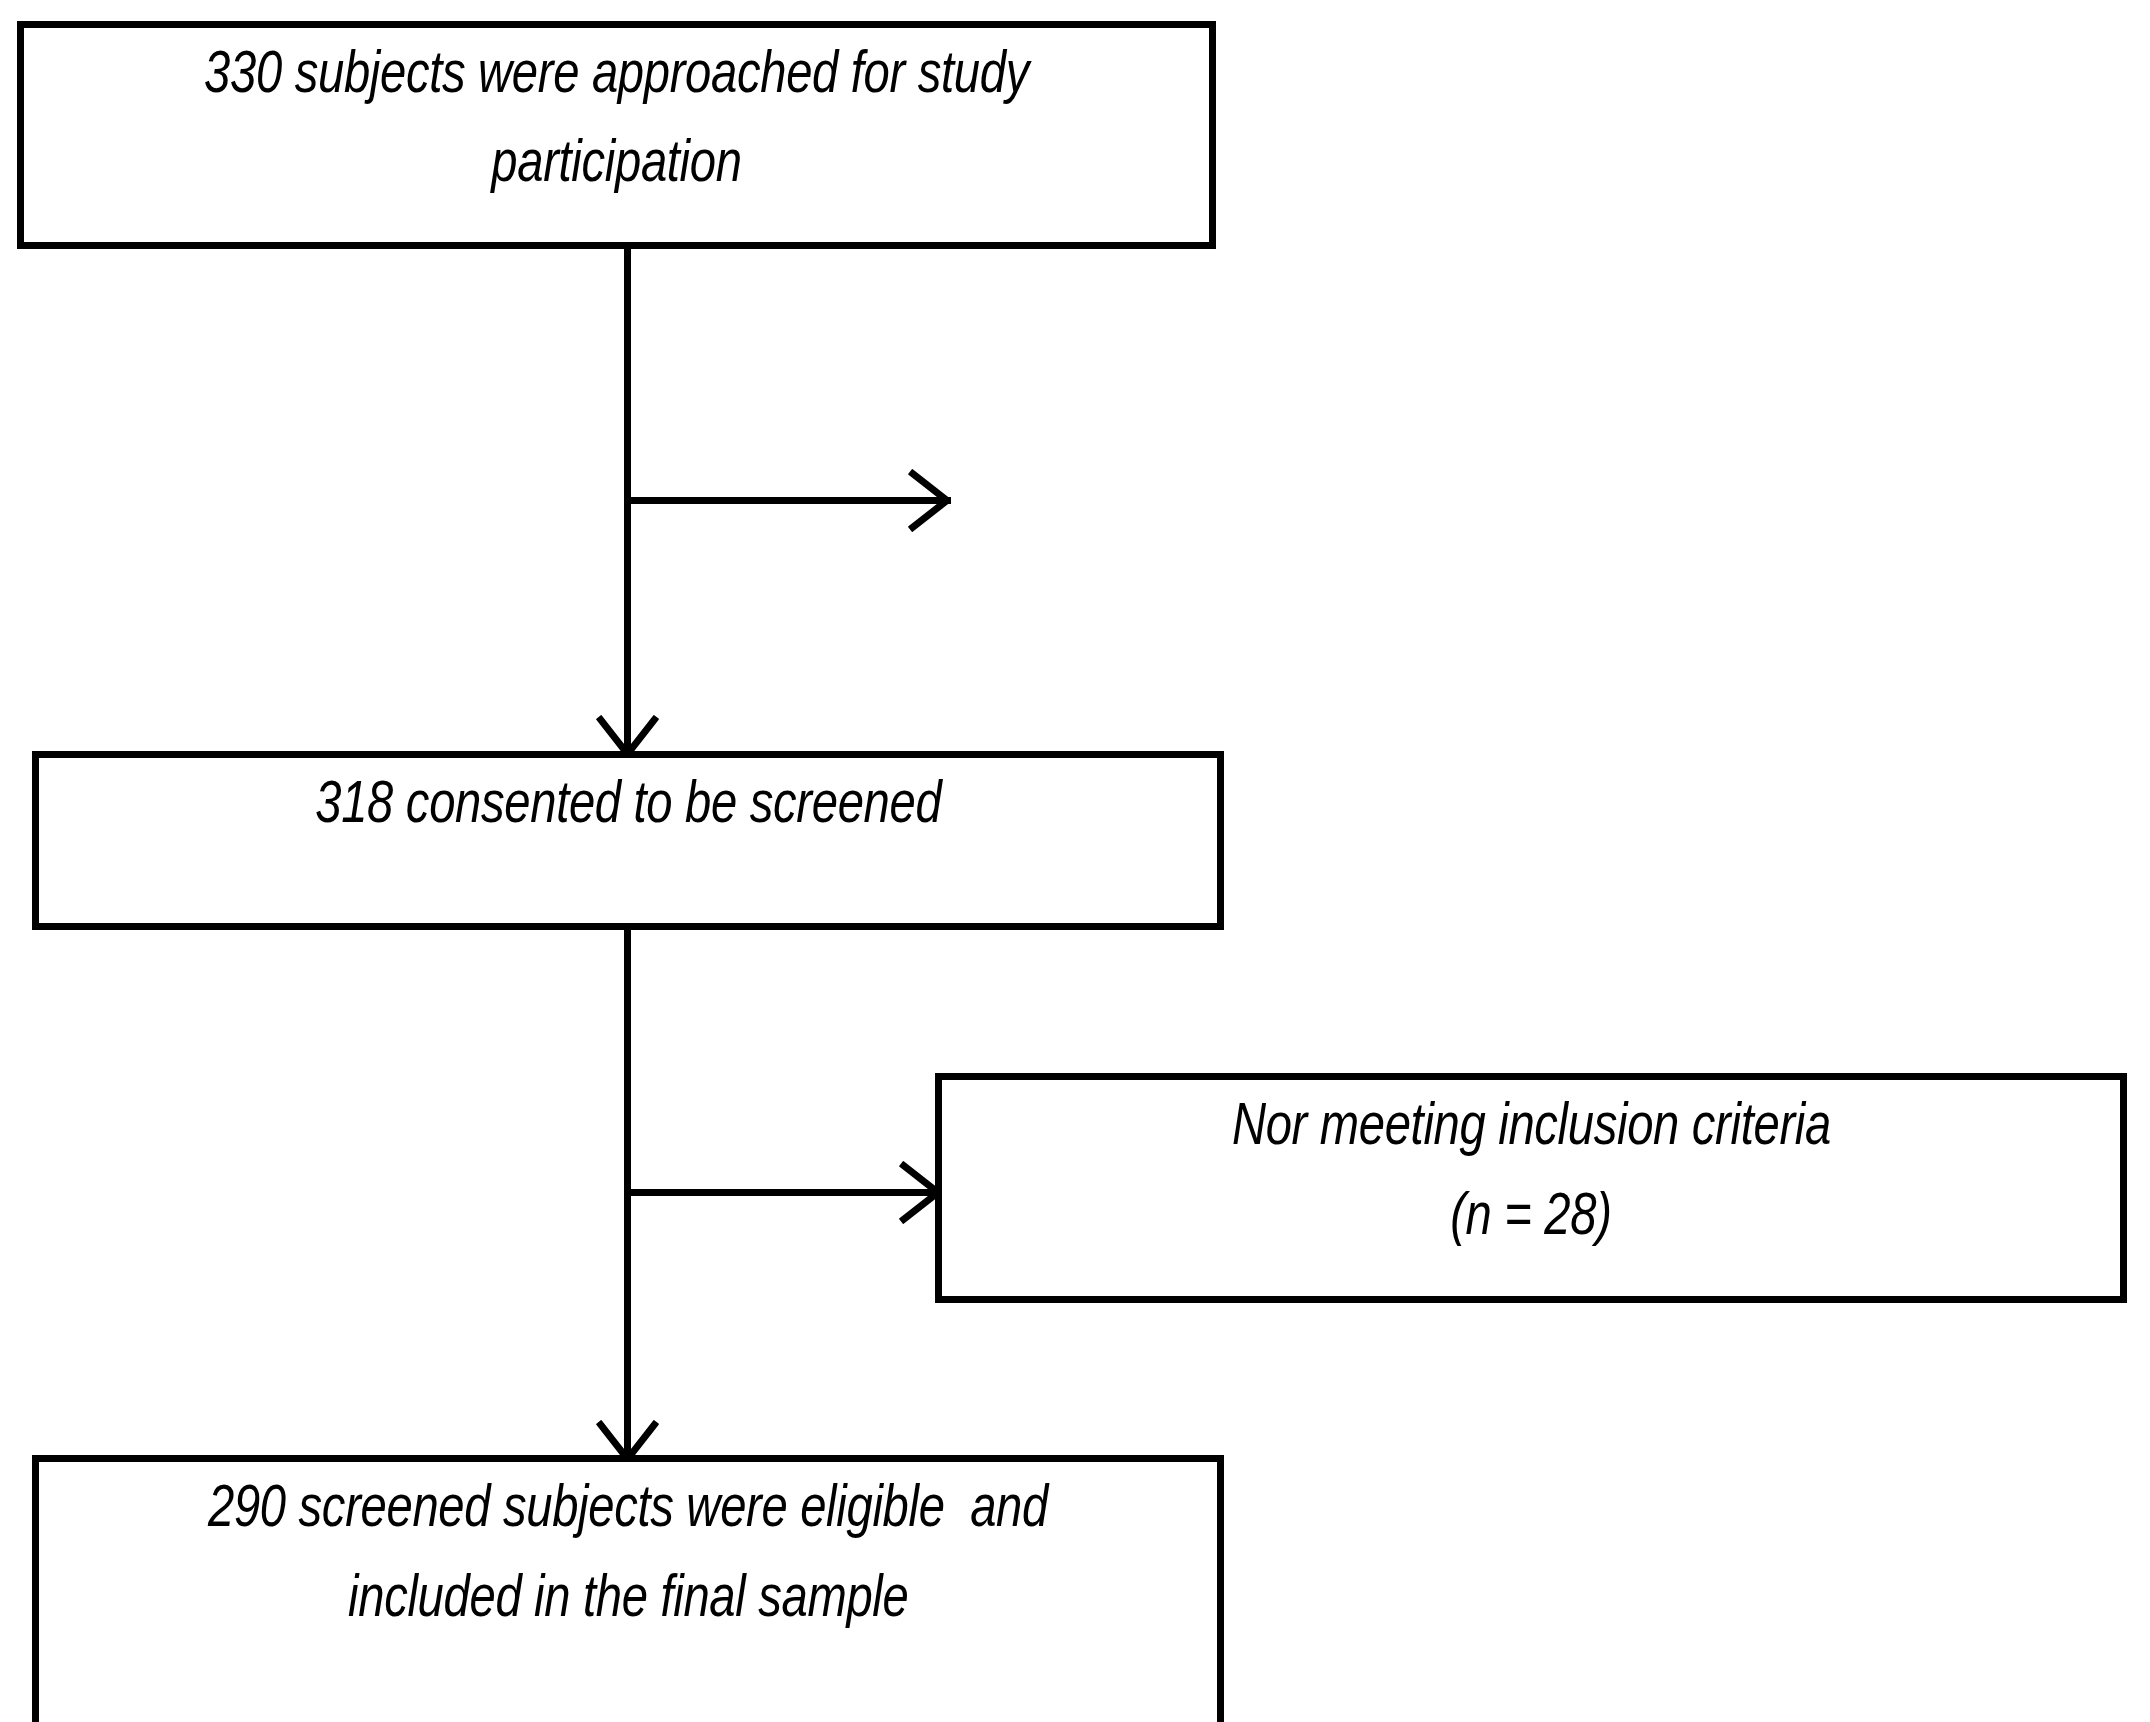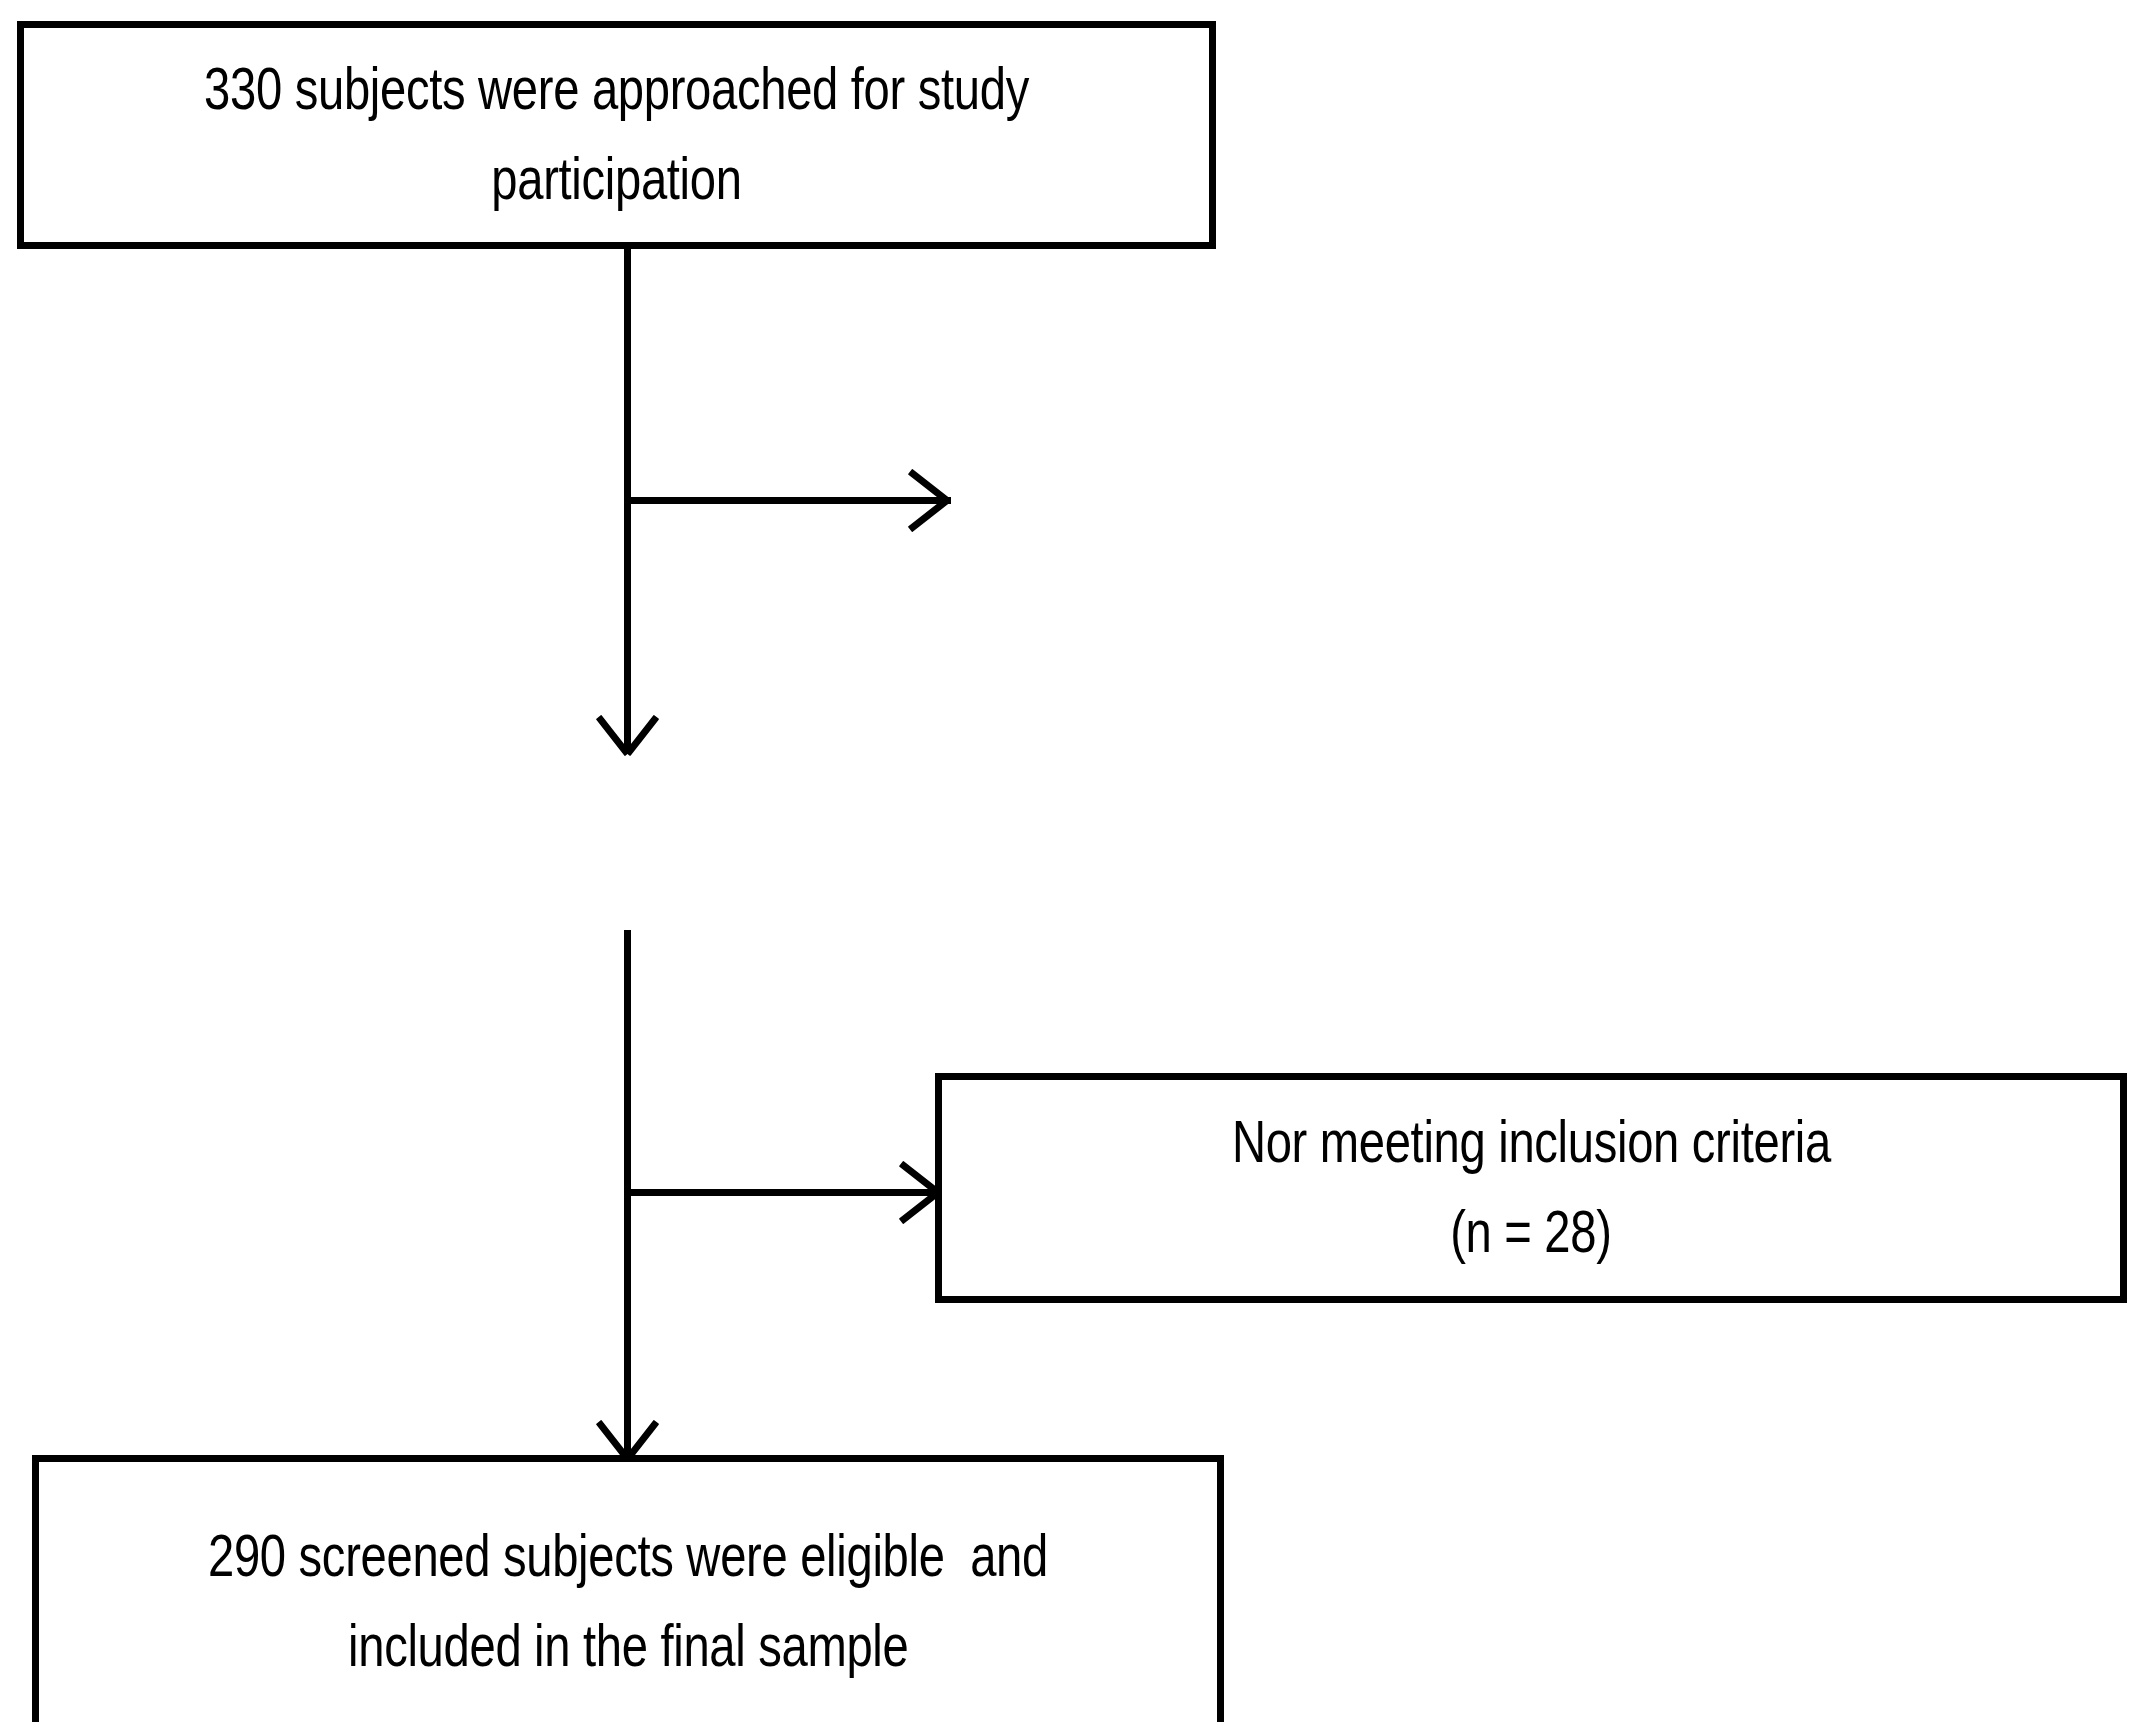--- a/index.html
+++ b/index.html
@@ -20,23 +20,23 @@
 
   
   .node {
     position: absolute;
     box-sizing: border-box;
     background: #ffffff;
     border: 7.1px solid #000000;
     display: flex;
     flex-direction: column;
     align-items: center;
-    justify-content: center;
     text-align: center;
     color: #000000;
+    font-style: italic;
   }
   .node .line {
     display: block;
     white-space: pre;
     font-size: 59px;
     line-height: 1.52;
     letter-spacing: -0.4px;
     transform: scaleX(0.80);
     transform-origin: center center;
   }
@@ -101,20 +101,23 @@
 <body>
 
 <div id="flow-root">
 
   <div class="node" id="node-approached">
     <span class="line">330 subjects were approached for study</span>
     <span class="line">participation</span>
   </div>
 
 
+  <div class="node" id="node-consented">
+    <span class="line">318 consented to be screened</span>
+  </div>
 
   <div class="node" id="node-noninclusion">
     <span class="line">Nor meeting inclusion criteria</span>
     <span class="line">(n = 28)</span>
   </div>
 
   <div class="node" id="node-final">
     <span class="line">290 screened subjects were eligible  and</span>
     <span class="line">included in the final sample</span>
   </div>

